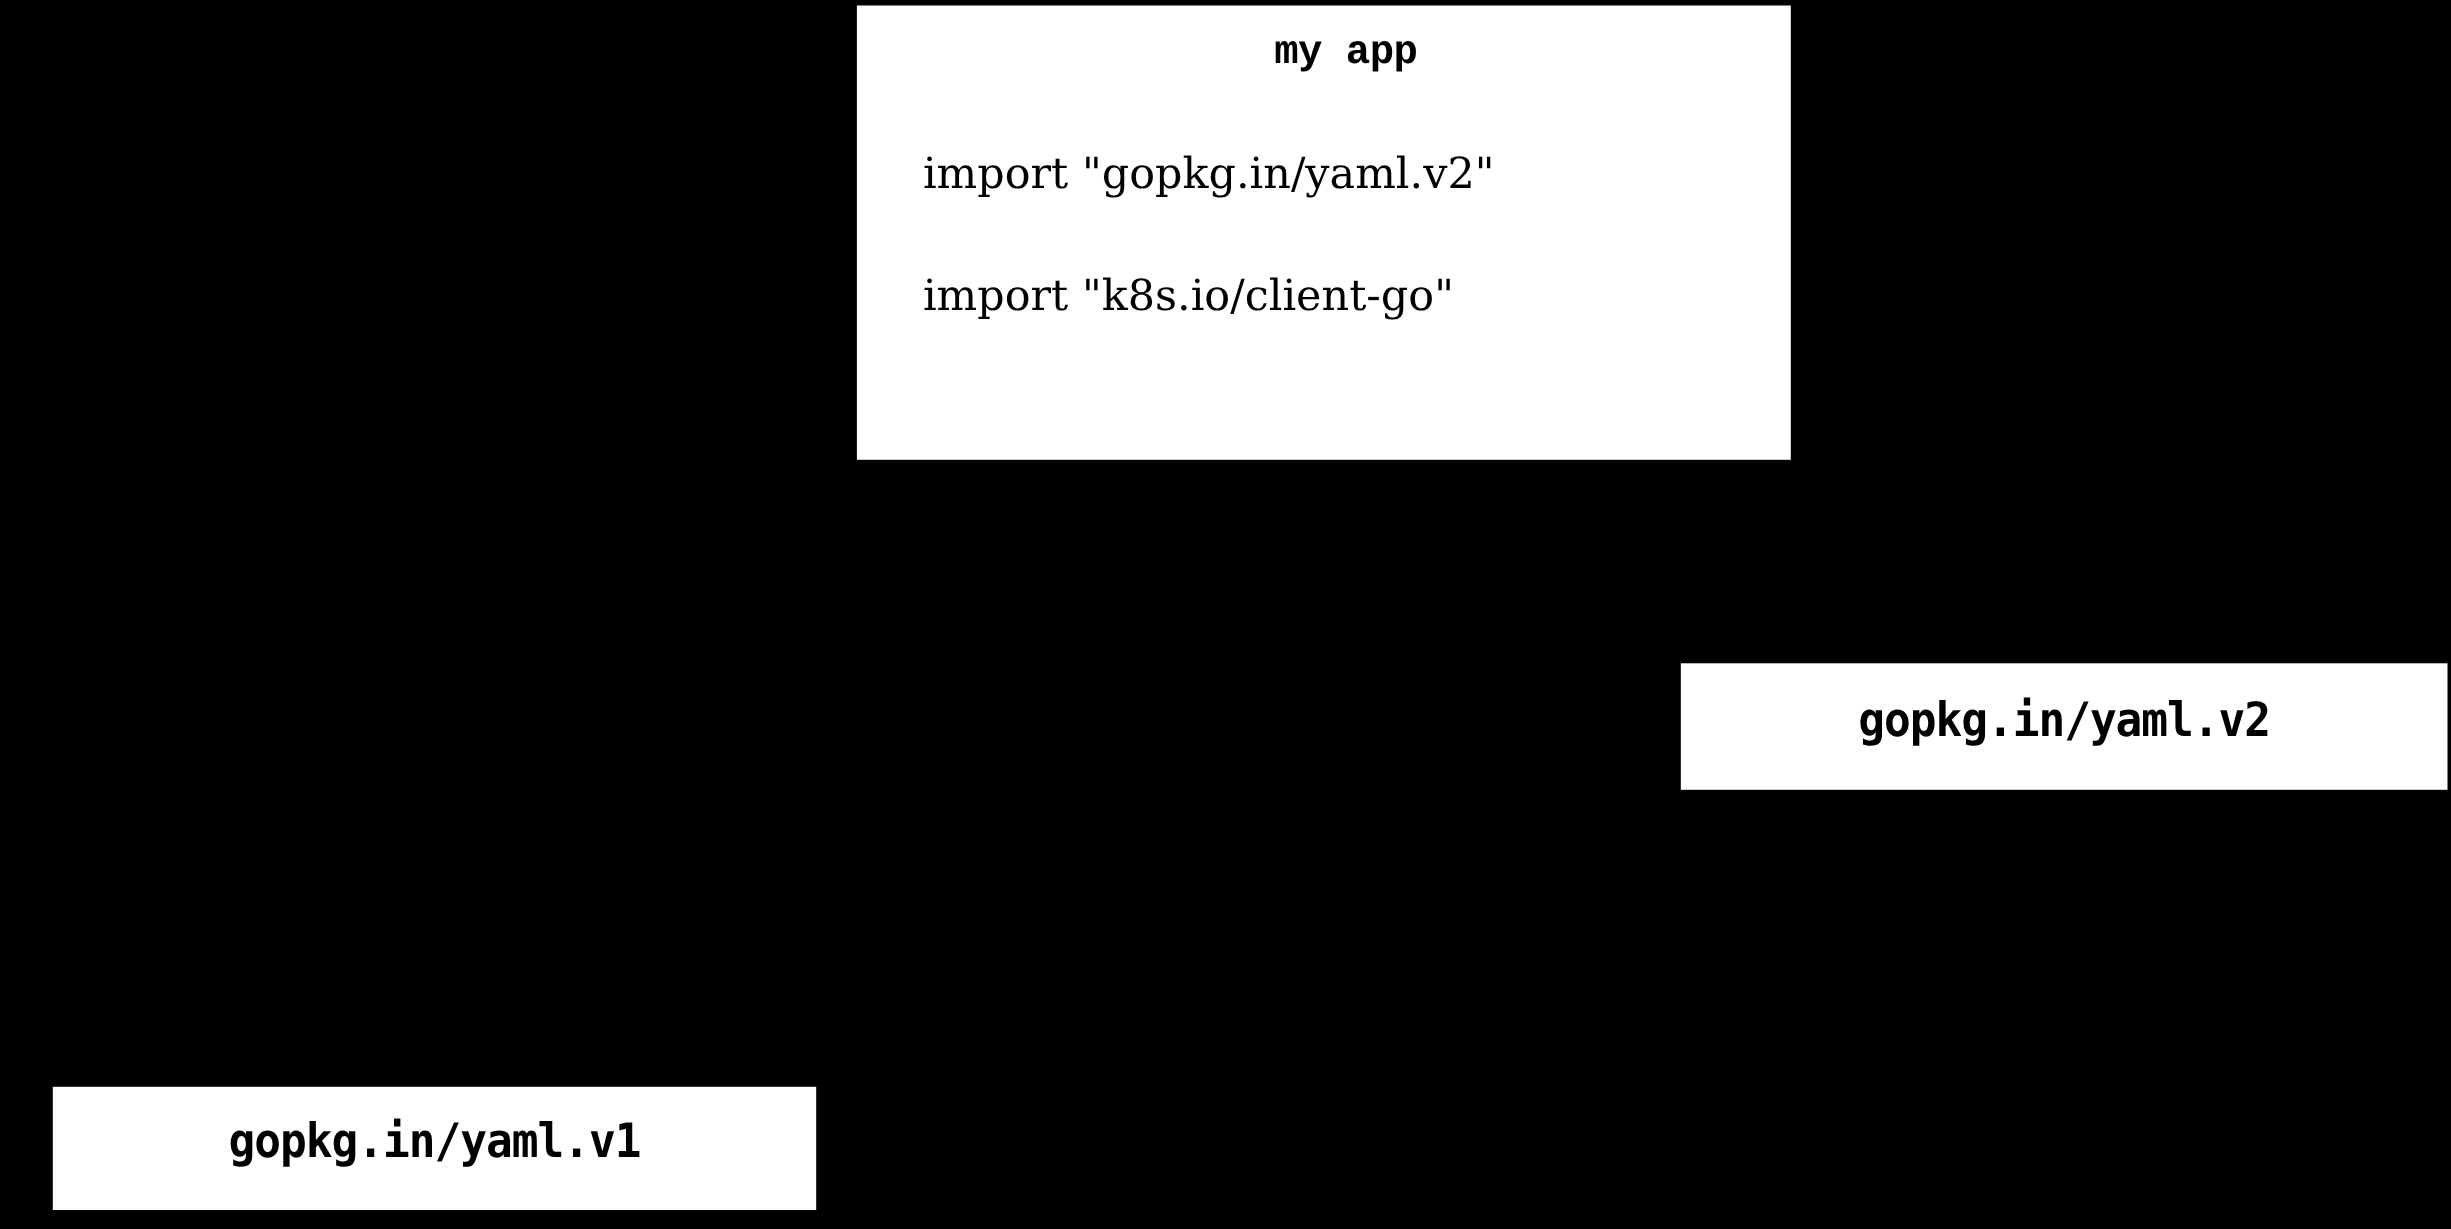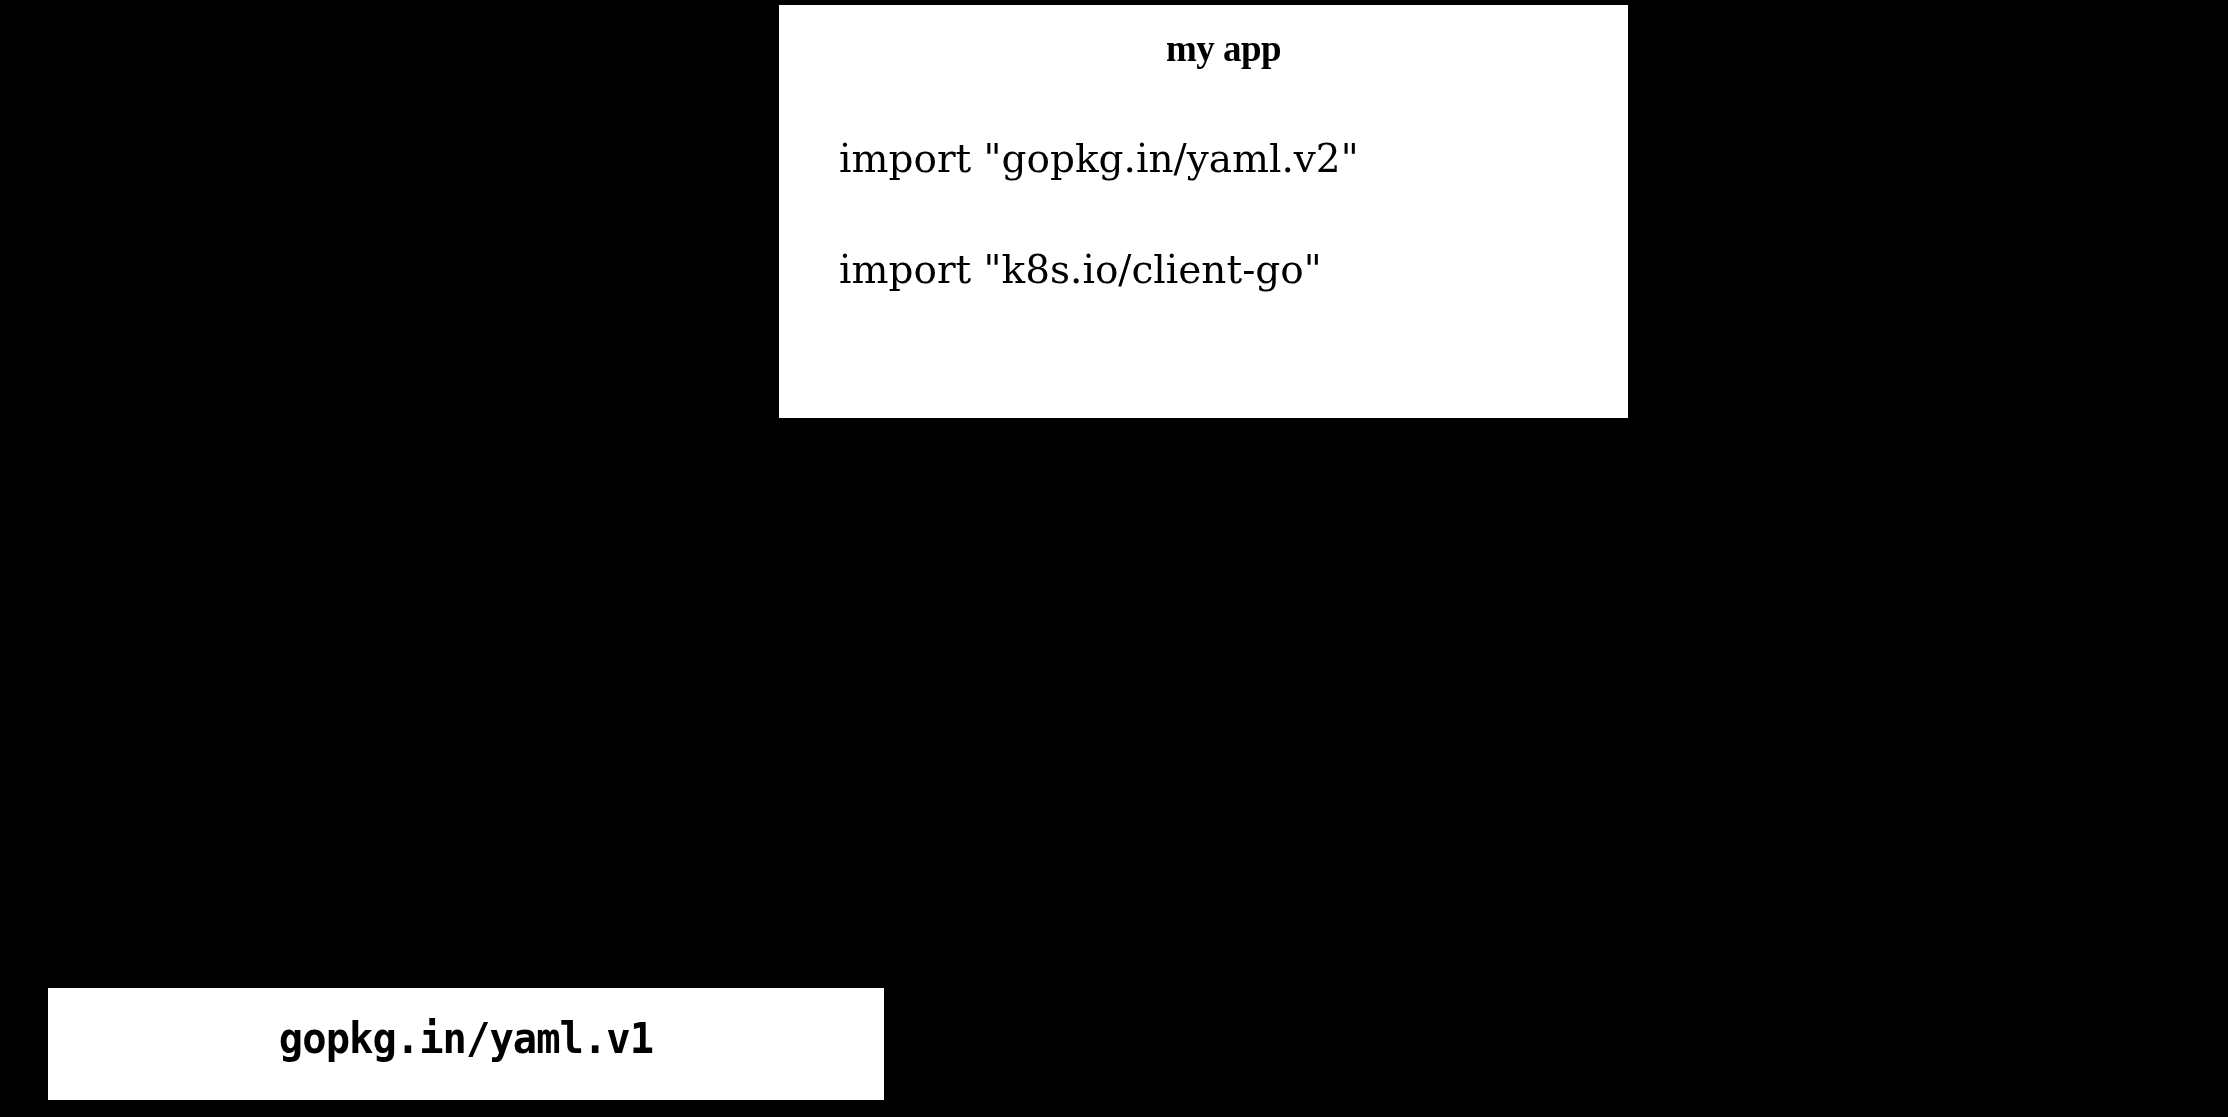--- a/index.html
+++ b/index.html
@@ -25,21 +25,21 @@
     box-sizing: border-box;
     overflow: hidden;
   }
   .node-title {
     text-align: center;
     color: #000000;
     white-space: pre;
   }
   
   .title-sans {
-    font-family: Liberation Serif, serif;
+    font-family: Liberation Mono, monospace;
     font-weight: bold;
     font-size: 37px;
     letter-spacing: -0.5px;
     margin-left: 40px;
   }
   
   .title-mono {
     font-family: "DejaVu Sans Mono", "Liberation Mono", monospace;
     font-weight: bold;
     font-size: 43px;
@@ -105,21 +105,21 @@
     height: 115px;
   }
   #node-yamlv2 .node-title {
     margin-top: 27px;
   }
 
   
   #node-yamlv1 {
     left: 48px;
     top: 988px;
-    width: 836px;
+    width: 694px;
     height: 112px;
   }
   #node-yamlv1 .node-title {
     margin-top: 25px;
   }
 
   
   #edges {
     position: absolute;
     left: 0;
@@ -141,18 +141,21 @@
     <path d="M 782 278 L 812 278" fill="none" stroke="#000000" stroke-width="6" stroke-linecap="round"></path>
   </svg>
 
   <div class="node" id="node-myapp">
     <div class="node-title title-sans">my app</div>
     <div class="import-line" id="myapp-import-0">import "gopkg.in/yaml.v2"</div>
     <div class="import-line" id="myapp-import-1">import "k8s.io/client-go"</div>
   </div>
 
 
+  <div class="node" id="node-yamlv2">
+    <div class="node-title title-mono">gopkg.in/yaml.v2</div>
+  </div>
 
   <div class="node" id="node-yamlv1">
     <div class="node-title title-mono">gopkg.in/yaml.v1</div>
   </div>
 
 </div>
 
 </body></html>

